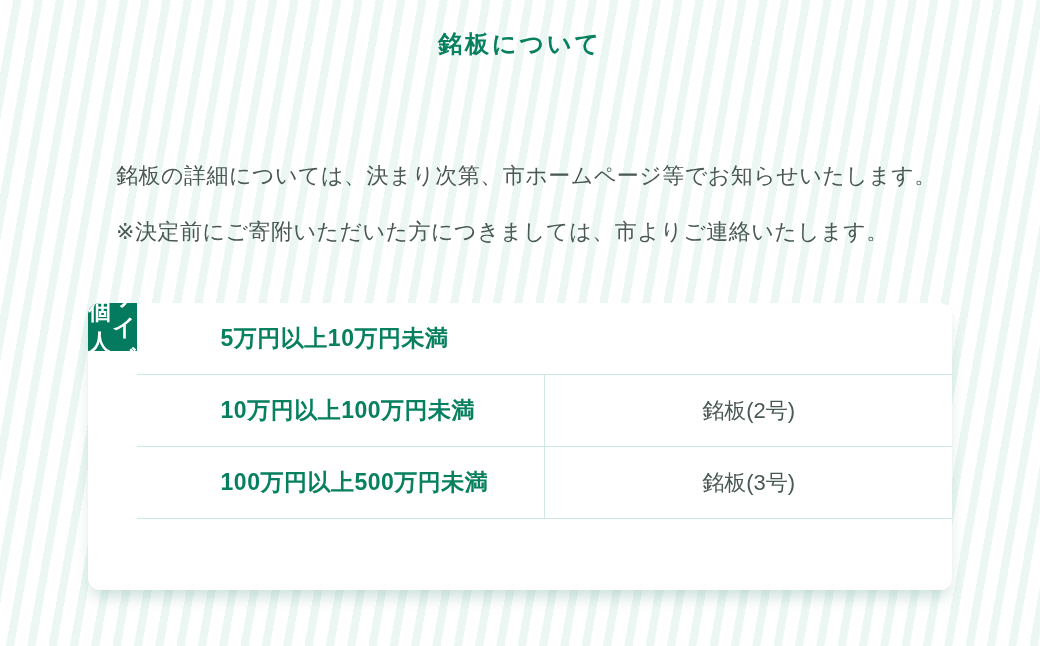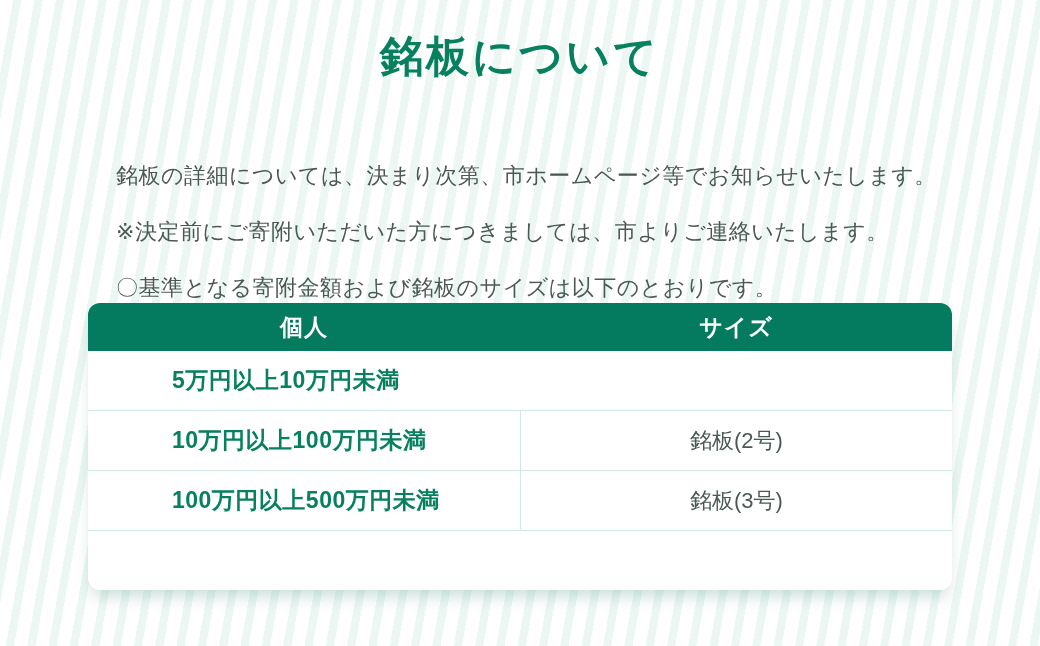--- a/index.html
+++ b/index.html
@@ -18,21 +18,21 @@
       repeating-linear-gradient(100deg,
         #ffffff 0px, #ffffff 13px,
         var(--background-stripe) 13px, var(--background-stripe) 21px);
     position:relative;
     color:var(--body-text);
   }
   .page-title{
     position:absolute;
     top:28px; left:0; right:0;
     text-align:center;
-    font-size:43px;
+    font-size:24px;
     font-weight:bold;
     letter-spacing:3px;
     color:var(--accent-green);
   }
   .intro{
     position:absolute;
     top:140px; left:100px; right:60px;
     font-size:22px;
     line-height:40px;
     letter-spacing:0.5px;
@@ -41,21 +41,21 @@
   .intro p{margin:16px;}
   .table-card{
     position:absolute;
     left:88px; top:303px;
     width:864px; height:287px;
     background:#ffffff;
     border-radius:12px;
     box-shadow:0 10px 16px -4px rgba(100,160,145,0.35);
     overflow:hidden;
     display:flex;
-    flex-direction:column;
+    flex-direction:row;
     text-align:center;
   }
   .thead{
     height:48px;
     flex:0 0 48px;
     background:var(--header-background);
     display:flex;
   }
   .th{
     width:50%;
@@ -99,21 +99,20 @@
 </head>
 <body>
 
 <div class="page">
 
   <h1 class="page-title">銘板について</h1>
 
   <div class="intro">
     <p>銘板の詳細については、決まり次第、市ホームページ等でお知らせいたします。</p>
     <p>※決定前にご寄附いただいた方につきましては、市よりご連絡いたします。</p>
-    <p>〇基準となる寄附金額および銘板のサイズは以下のとおりです。</p>
   </div>
 
   <div class="table-card">
 
     <div class="thead">
       <div class="th">個人</div>
       <div class="th">サイズ</div>
     </div>
 
     <div class="tbody">

